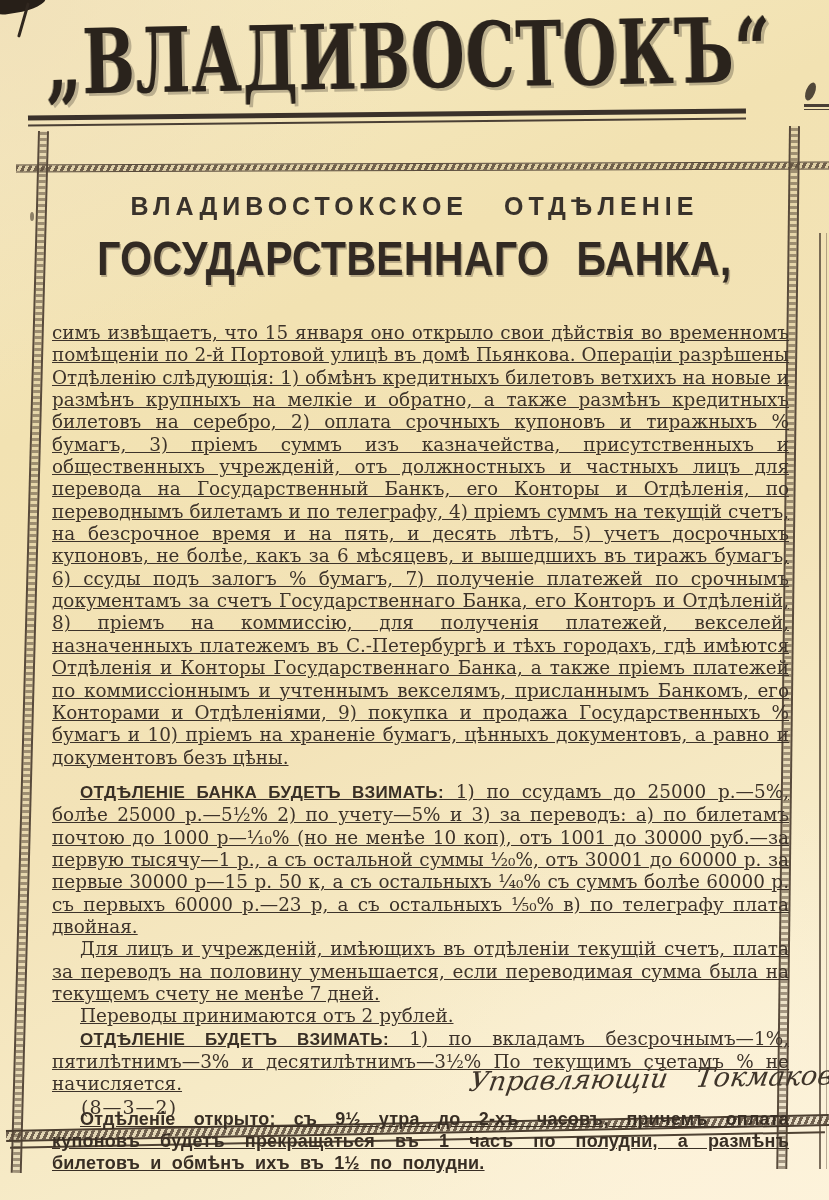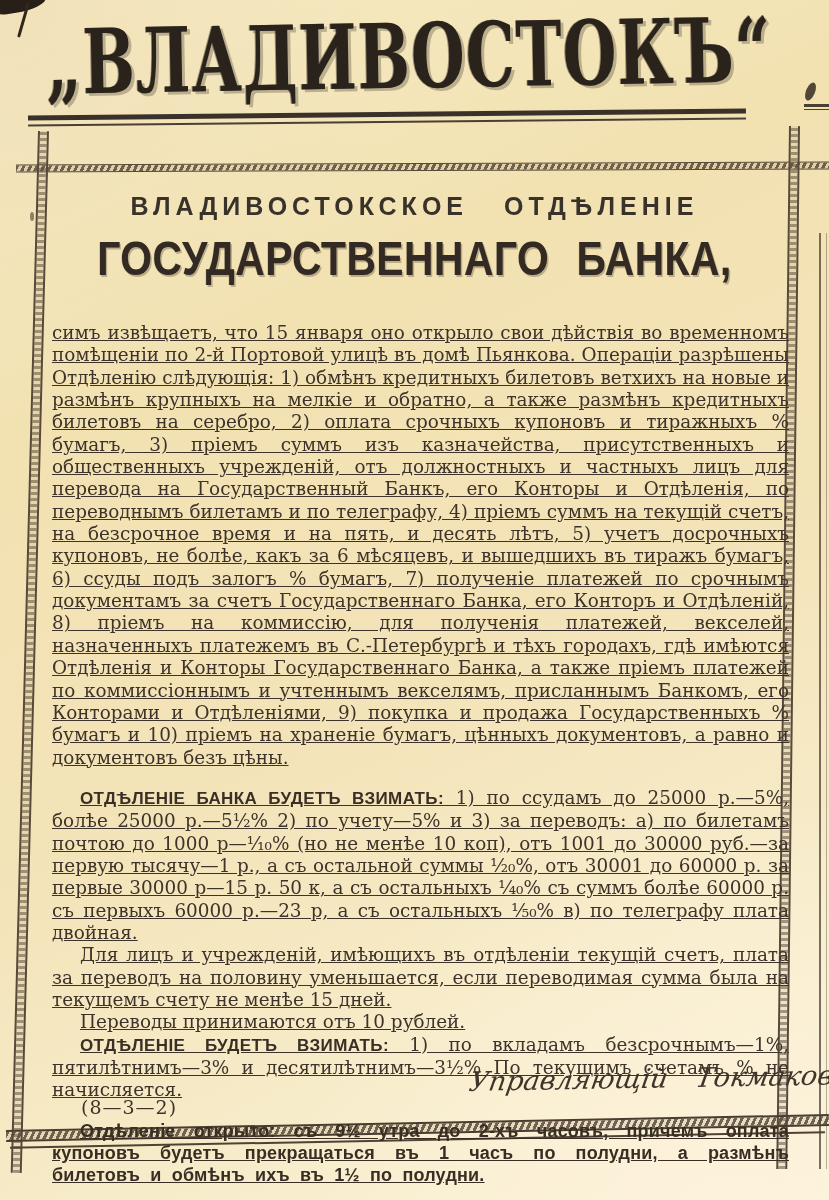--- a/index.html
+++ b/index.html
@@ -64,21 +64,21 @@
     transform:scale(.95,1.14); transform-origin:50% 0;
     text-shadow:1.5px 1.5px 0 rgba(58,48,38,.3), -0.5px -0.5px 0 rgba(58,48,38,.25);
   }
   
   .body-text {
     position:absolute; top:322px; left:52px; width:737px;
     font-size:18.4px; line-height:22.35px; text-align:justify; color:#3d332a;
   }
   .body-text p { margin:0;text-decoration:underline; }
   .body-text p.indent { text-indent:28px; }
-  .body-text p.gap { margin-top:18px; }
+  .body-text p.gap { margin-top:12px; }
   .runin {
     font-family:"Liberation Sans",sans-serif; font-weight:bold; font-size:17px;
     letter-spacing:.4px; color:#392f25;
   }
   p.emphasis {
     font-family:"Liberation Sans",sans-serif; font-weight:bold; font-size:18px;
     letter-spacing:.2px; word-spacing:5px; color:#382e24;
   }
   
   .signature {
@@ -113,22 +113,22 @@
   <div class="h-ornate frame-bottom"></div>
   <div class="frame-bottom-thin"></div>
   <div class="edge-line"></div>
 
   <div class="doc-title-1">ВЛАДИВОСТОКСКОЕ ОТДѢЛЕНІЕ</div>
   <div class="doc-title-2">ГОСУДАРСТВЕННАГО БАНКА,</div>
 
   <div class="body-text">
       <p class=""><span>симъ извѣщаетъ, что 15 января оно открыло свои дѣйствія во временномъ помѣщеніи по 2-й Портовой улицѣ въ домѣ Пьянкова. Операціи разрѣшены Отдѣленію слѣдующія: 1) обмѣнъ кредитныхъ билетовъ ветхихъ на новые и размѣнъ крупныхъ на мелкіе и обратно, а также размѣнъ кредитныхъ билетовъ на серебро, 2) оплата срочныхъ купоновъ и тиражныхъ % бумагъ, 3) пріемъ суммъ изъ казначейства, присутственныхъ и общественныхъ учрежденій, отъ должностныхъ и частныхъ лицъ для перевода на Государственный Банкъ, его Конторы и Отдѣленія, по переводнымъ билетамъ и по телеграфу, 4) пріемъ суммъ на текущій счетъ, на безсрочное время и на пять, и десять лѣтъ, 5) учетъ досрочныхъ купоновъ, не болѣе, какъ за 6 мѣсяцевъ, и вышедшихъ въ тиражъ бумагъ, 6) ссуды подъ залогъ % бумагъ, 7) полученіе платежей по срочнымъ документамъ за счетъ Государственнаго Банка, его Конторъ и Отдѣленій, 8) пріемъ на коммиссію, для полученія платежей, векселей, назначенныхъ платежемъ въ С.-Петербургѣ и тѣхъ городахъ, гдѣ имѣются Отдѣленія и Конторы Государственнаго Банка, а также пріемъ платежей по коммиссіоннымъ и учтеннымъ векселямъ, присланнымъ Банкомъ, его Конторами и Отдѣленіями, 9) покупка и продажа Государственныхъ % бумагъ и 10) пріемъ на храненіе бумагъ, цѣнныхъ документовъ, а равно и документовъ безъ цѣны.</span></p>
       <p class="indent gap "><span class="runin">ОТДѢЛЕНІЕ БАНКА БУДЕТЪ ВЗИМАТЬ:</span><span> 1) по ссудамъ до 25000 р.—5%, болѣе 25000 р.—5½% 2) по учету—5% и 3) за переводъ: а) по билетамъ почтою до 1000 р—¹⁄₁₀% (но не менѣе 10 коп), отъ 1001 до 30000 руб.—за первую тысячу—1 р., а съ остальной суммы ¹⁄₂₀%, отъ 30001 до 60000 р. за первые 30000 р—15 р. 50 к, а съ остальныхъ ¹⁄₄₀% съ суммъ болѣе 60000 р. съ первыхъ 60000 р.—23 р, а съ остальныхъ ¹⁄₅₀% в) по телеграфу плата двойная.</span></p>
-      <p class="indent "><span>Для лицъ и учрежденій, имѣющихъ въ отдѣленіи текущій счетъ, плата за переводъ на половину уменьшается, если переводимая сумма была на текущемъ счету не менѣе 15 дней.</span></p>
-      <p class="indent "><span>Переводы принимаются отъ 10 рублей.</span></p>
+      <p class="indent "><span>Для лицъ и учрежденій, имѣющихъ въ отдѣленіи текущій счетъ, плата за переводъ на половину уменьшается, если переводимая сумма была на текущемъ счету не менѣе 7 дней.</span></p>
+      <p class="indent "><span>Переводы принимаются отъ 2 рублей.</span></p>
       <p class="indent "><span class="runin">ОТДѢЛЕНІЕ БУДЕТЪ ВЗИМАТЬ:</span><span> 1) по вкладамъ безсрочнымъ—1%, пятилѣтнимъ—3% и десятилѣтнимъ—3½% По текущимъ счетамъ % не начисляется.</span></p>
       <p class="indent gap emphasis"><span>Отдѣленіе открыто: съ 9½ утра до 2-хъ часовъ, причемъ оплата купоновъ будетъ прекращаться въ 1 часъ по полудни, а размѣнъ билетовъ и обмѣнъ ихъ въ 1½ по полудни.</span></p>
     </div>
 
   <div class="signature">
     <span class="sig-role">Управляющій</span><span class="sig-name">Токмаковъ</span>
   </div>
 
   <div class="imprint">(8—3—2)</div>
 

